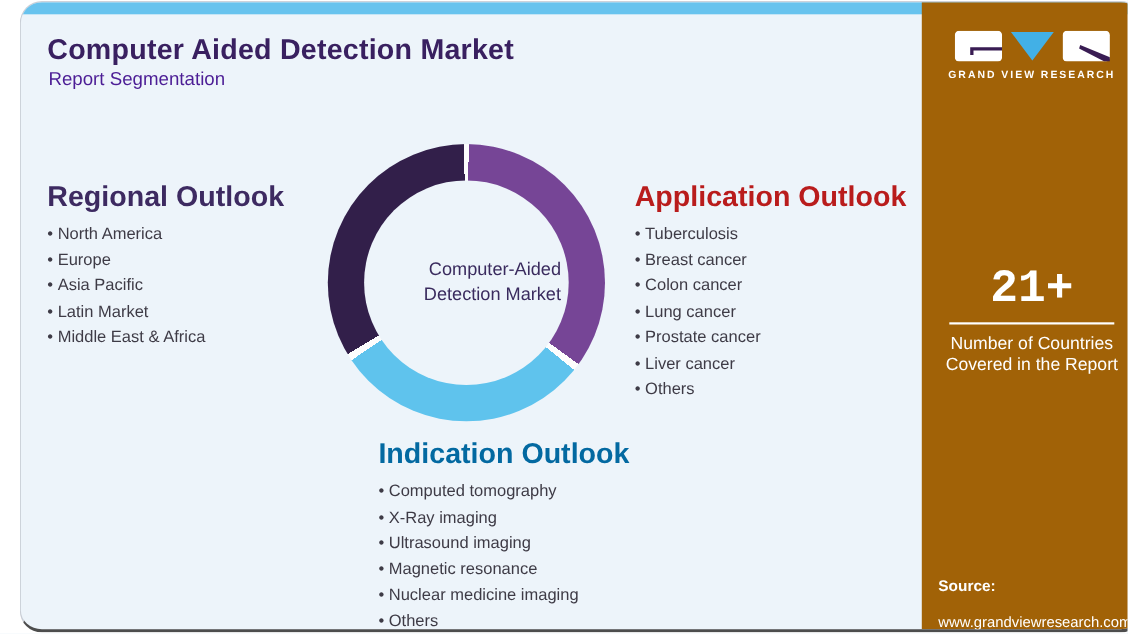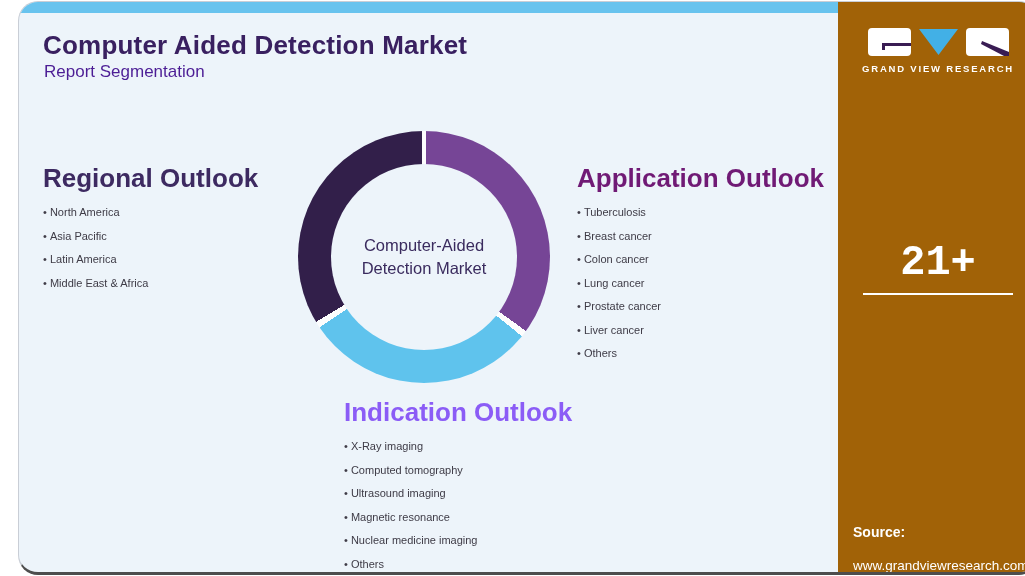--- a/index.html
+++ b/index.html
@@ -13,36 +13,36 @@
     border-radius:20px;overflow:hidden;
   }
   .topbar{position:absolute;left:0;top:0;width:100%;height:11px;background:#68c3ee;}
   
   .page-title{position:absolute;left:24px;top:28px;font-size:26px;font-weight:800;color:#392060;letter-spacing:.2px;}
   .page-subtitle{position:absolute;left:25px;top:60px;font-size:17px;color:#4c1d95;}
   
   .section{position:absolute;}
   .section h2{margin:0;font-size:26px;font-weight:700;}
   .section ul{list-style:none;margin:7px 0 0 0;padding:0;}
-  .section li{font-size:11px;color:#3e3b46;line-height:23.5px;}
+  .section li{font-size:15px;color:#3e3b46;line-height:23.5px;}
   .section li::before{content:"•\00a0";color:#3e3b46;}
   .section-regional{left:24px;top:161px;}
   .section-regional h2{color:#3d2a61;}
   .section-application{left:558px;top:161px;}
-  .section-application h2{color:#701a75;}
+  .section-application h2{color:#b91c1c;}
   .section-indication{left:325px;top:395px;}
-  .section-indication h2{color:#8b5cf6;text-align:center;}
+  .section-indication h2{color:#0369a1;text-align:center;}
   
   .donut{position:absolute;left:279px;top:129px;width:252px;height:252px;}
   .donut-ring{position:absolute;inset:0;border-radius:50%;}
   .donut-hole{
     position:absolute;left:33px;top:33px;width:186px;height:186px;border-radius:50%;
     background:#edf4fa;display:flex;align-items:center;justify-content:center;text-align:center;
   }
-  .donut-label{width:172px;font-size:16.5px;line-height:1.4;color:#3a2b5e;}
+  .donut-label{width:172px;font-size:16.5px;line-height:1.4;color:#3a2b5e;text-align:right;}
   
   .sidebar{
     position:absolute;right:0;top:0;width:200px;height:100%;
     background:#a16207;border-radius:0 9px 9px 0;color:#ffffff;
   }
   .logo{position:absolute;left:0;top:26px;width:100%;display:flex;flex-direction:column;align-items:center;}
   .logo-blocks{display:flex;align-items:flex-start;gap:7px;height:28px;}
   .logo-text{margin-top:7px;font-size:9.5px;font-weight:700;letter-spacing:1.8px;color:#ffffff;white-space:nowrap;}
   .stat{position:absolute;left:0;top:240px;width:100%;text-align:center;}
   .stat-value{font-size:42px;font-weight:800;color:#ffffff;line-height:1;font-family:Liberation Mono, monospace;}
@@ -58,44 +58,45 @@
 <div class="card">
   <div class="topbar"></div>
 
   <div class="page-title">Computer Aided Detection Market</div>
   <div class="page-subtitle">Report Segmentation</div>
 
   <div class="section section-regional">
     <h2>Regional Outlook</h2>
     <ul>
       <li>North America</li>
+      <li>Europe</li>
       <li>Asia Pacific</li>
-      <li>Latin America</li>
+      <li>Latin Market</li>
       <li>Middle East &amp; Africa</li>
     </ul>
   </div>
 
   <div class="section section-application">
     <h2>Application Outlook</h2>
     <ul>
       <li>Tuberculosis</li>
       <li>Breast cancer</li>
       <li>Colon cancer</li>
       <li>Lung cancer</li>
       <li>Prostate cancer</li>
       <li>Liver cancer</li>
       <li>Others</li>
     </ul>
   </div>
 
   <div class="section section-indication">
     <h2>Indication Outlook</h2>
     <ul>
+      <li>Computed tomography</li>
       <li>X-Ray imaging</li>
-      <li>Computed tomography</li>
       <li>Ultrasound imaging</li>
       <li>Magnetic resonance</li>
       <li>Nuclear medicine imaging</li>
       <li>Others</li>
     </ul>
   </div>
 
   <div class="donut">
     <div class="donut-ring" style="background: conic-gradient(rgb(253, 253, 253) 0deg, rgb(253, 253, 253) 1deg, rgb(118, 69, 150) 1deg, rgb(118, 69, 150) 126deg, rgb(253, 253, 253) 126deg, rgb(253, 253, 253) 129deg, rgb(95, 195, 237) 129deg, rgb(95, 195, 237) 236deg, rgb(253, 253, 253) 236deg, rgb(253, 253, 253) 239deg, rgb(50, 31, 74) 239deg, rgb(50, 31, 74) 359deg, rgb(253, 253, 253) 359deg, rgb(253, 253, 253) 360deg);"></div>
     <div class="donut-hole">
@@ -117,20 +118,21 @@
           <rect x="0" y="0" width="43" height="28" rx="4" fill="#ffffff"></rect>
           <path d="M16 13 L43 24 L43 28 L38 28 L15 16 z" fill="#391c53"></path>
         </svg>
       </div>
       <div class="logo-text">GRAND VIEW RESEARCH</div>
     </div>
 
     <div class="stat">
       <div class="stat-value">21+</div>
       <div class="stat-divider"></div>
+      <div class="stat-label">Number of Countries Covered in the Report</div>
     </div>
 
     <div class="source">
       <div class="source-label">Source:</div>
       <div class="source-url">www.grandviewresearch.com</div>
     </div>
   </div>
 </div>
 
 </body></html>

